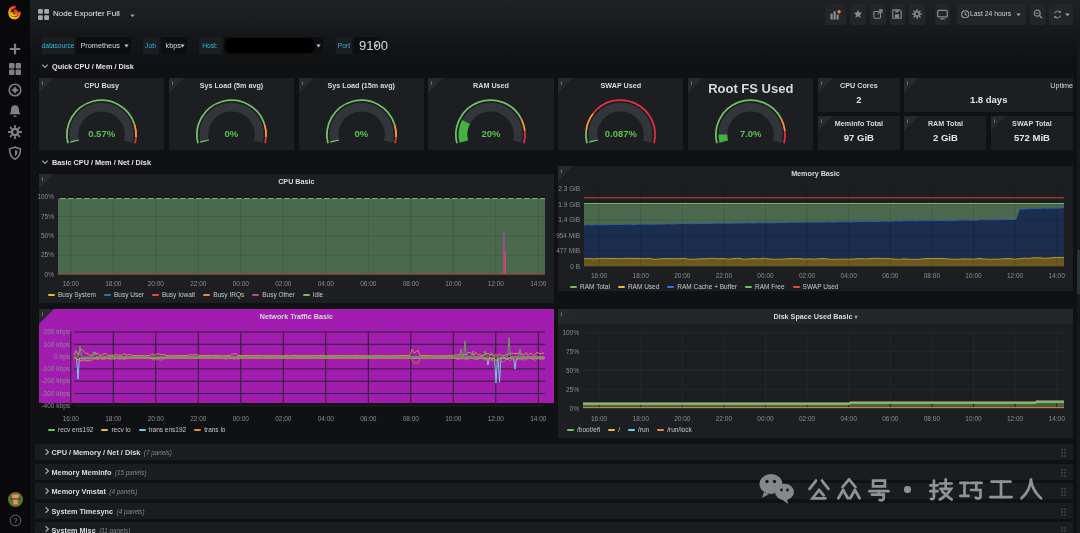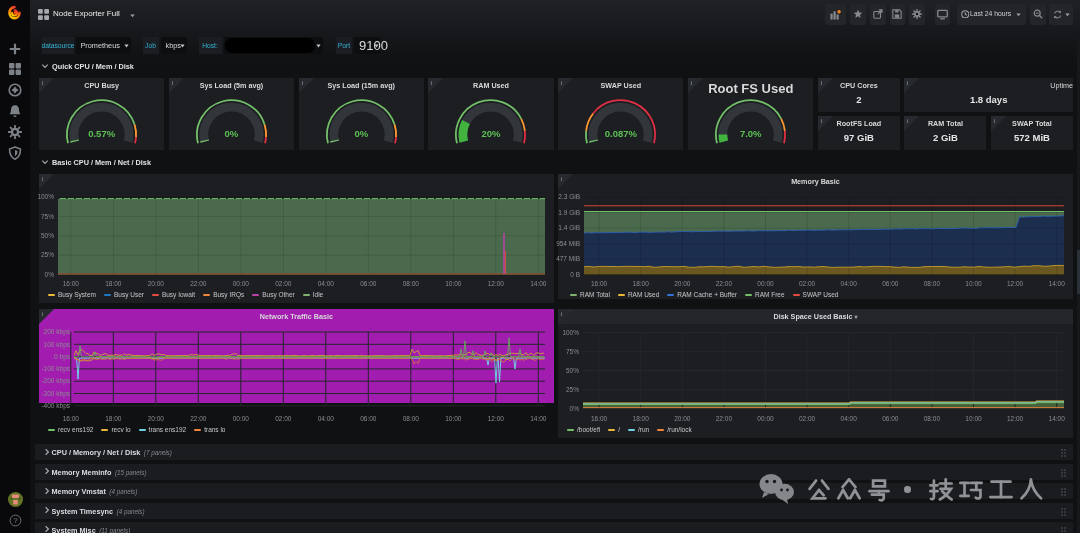--- a/index.html
+++ b/index.html
@@ -291,21 +291,21 @@
       <text x="2.5" y="7" font-size="6" fill="#9fa3a8" font-family="Liberation Serif,serif" font-style="italic">i</text>
     </svg>
     <div style="position:absolute;left:0;top:3px;width:100%;text-align:right;font-size:7.2px;font-weight:normal;color:#d8d9da;white-space:nowrap">Uptime</div>
   </div>
 <div style="position:absolute;left:817.9px;top:116px;width:82px;height:33.5px;background:#1c1e22;">
     <div style="position:absolute;left:0;top:16px;width:100%;text-align:center;font-size:9.5px;font-weight:bold;color:#e4e5e7">97 GiB</div>
     <svg style="position:absolute;left:0;top:0" width="15" height="15">
       <path d="M0,0 L15,0 L0,15 Z" fill="#26292d"></path>
       <text x="2.5" y="7" font-size="6" fill="#9fa3a8" font-family="Liberation Serif,serif" font-style="italic">i</text>
     </svg>
-    <div style="position:absolute;left:0;top:3px;width:100%;text-align:center;font-size:7.2px;font-weight:bold;color:#d8d9da;white-space:nowrap">RootFS Load</div>
+    <div style="position:absolute;left:0;top:3px;width:100%;text-align:center;font-size:7.2px;font-weight:bold;color:#d8d9da;white-space:nowrap">Meminfo Total</div>
   </div>
 <div style="position:absolute;left:904.4px;top:116px;width:82px;height:33.5px;background:#1c1e22;">
     <div style="position:absolute;left:0;top:16px;width:100%;text-align:center;font-size:9.5px;font-weight:bold;color:#e4e5e7">2 GiB</div>
     <svg style="position:absolute;left:0;top:0" width="15" height="15">
       <path d="M0,0 L15,0 L0,15 Z" fill="#26292d"></path>
       <text x="2.5" y="7" font-size="6" fill="#9fa3a8" font-family="Liberation Serif,serif" font-style="italic">i</text>
     </svg>
     <div style="position:absolute;left:0;top:3px;width:100%;text-align:center;font-size:7.2px;font-weight:bold;color:#d8d9da;white-space:nowrap">RAM Total</div>
   </div>
 <div style="position:absolute;left:990.9px;top:116px;width:82.1px;height:33.5px;background:#1c1e22;">
@@ -365,22 +365,23 @@
       <span style="display:inline-flex;align-items:center;gap:3px;font-size:6.5px;color:#c7c8c9"><span style="width:7px;height:2px;background:#1F78C1;border-radius:1px"></span>Busy User</span>
       <span style="display:inline-flex;align-items:center;gap:3px;font-size:6.5px;color:#c7c8c9"><span style="width:7px;height:2px;background:#E24D42;border-radius:1px"></span>Busy Iowait</span>
       <span style="display:inline-flex;align-items:center;gap:3px;font-size:6.5px;color:#c7c8c9"><span style="width:7px;height:2px;background:#EF843C;border-radius:1px"></span>Busy IRQs</span>
       <span style="display:inline-flex;align-items:center;gap:3px;font-size:6.5px;color:#c7c8c9"><span style="width:7px;height:2px;background:#BA43A9;border-radius:1px"></span>Busy Other</span>
       <span style="display:inline-flex;align-items:center;gap:3px;font-size:6.5px;color:#c7c8c9"><span style="width:7px;height:2px;background:#7EB26D;border-radius:1px"></span>Idle</span>
     </div>
     <svg style="position:absolute;left:0;top:0" width="15" height="15">
       <path d="M0,0 L15,0 L0,15 Z" fill="#26292d"></path>
       <text x="2.5" y="7" font-size="6" fill="#9fa3a8" font-family="Liberation Serif,serif" font-style="italic">i</text>
     </svg>
-  </div>
-<div style="position:absolute;left:558px;top:174px;width:515px;height:125px;background:#1c1e22;">
+    <div style="position:absolute;left:0;top:3px;width:100%;text-align:center;font-size:7.2px;font-weight:bold;color:#d8d9da;white-space:nowrap">CPU Basic</div>
+  </div>
+<div style="position:absolute;left:558px;top:166px;width:515px;height:125px;background:#1c1e22;">
     <svg style="position:absolute;left:0;top:0;overflow:visible" width="515" height="129.3">
       <path d="M26.0,58.9 L30.0,58.8 L34.0,59.0 L38.0,58.6 L42.0,58.8 L46.0,58.7 L50.0,58.5 L54.0,58.6 L58.0,58.4 L62.0,58.5 L66.0,58.3 L70.0,58.2 L74.0,58.4 L78.0,58.5 L82.0,58.1 L86.0,58.1 L90.0,58.3 L94.0,58.4 L98.0,58.1 L102.0,58.0 L106.0,58.2 L110.0,57.7 L114.0,58.1 L118.0,57.7 L122.0,57.6 L126.0,57.5 L130.0,57.6 L134.0,57.8 L138.0,57.4 L142.0,57.6 L146.0,57.5 L150.0,57.4 L154.0,57.4 L158.0,57.1 L162.0,57.1 L166.0,57.1 L170.0,57.3 L174.0,57.1 L178.0,57.0 L182.0,57.1 L186.0,56.9 L190.0,56.8 L194.0,57.0 L198.0,56.9 L202.0,56.6 L206.0,56.8 L210.0,56.7 L214.0,56.8 L218.0,56.7 L222.0,56.4 L226.0,56.7 L230.0,56.2 L234.0,56.3 L238.0,56.4 L242.0,56.1 L246.0,56.2 L250.0,55.9 L254.0,56.2 L258.0,56.2 L262.0,56.0 L266.0,56.1 L270.0,55.8 L274.0,56.0 L278.0,55.9 L282.0,55.8 L286.0,55.7 L290.0,55.8 L294.0,55.8 L298.0,55.5 L302.0,55.6 L306.0,55.2 L310.0,55.5 L314.0,55.4 L318.0,55.5 L322.0,55.4 L326.0,55.1 L330.0,55.1 L334.0,55.2 L338.0,54.8 L342.0,55.0 L346.0,54.8 L350.0,54.7 L354.0,54.6 L358.0,54.9 L362.0,54.6 L366.0,54.6 L370.0,54.6 L374.0,54.8 L378.0,54.3 L382.0,54.5 L386.0,54.5 L390.0,54.6 L394.0,54.5 L398.0,54.5 L402.0,54.1 L406.0,54.1 L410.0,54.1 L414.0,54.3 L418.0,54.3 L422.0,53.8 L426.0,53.8 L430.0,53.7 L434.0,53.7 L438.0,53.8 L442.0,53.8 L446.0,53.6 L450.0,53.4 L454.0,53.5 L458.0,53.5 L461.5,43.0 L462.0,43.0 L466.0,43.1 L470.0,42.8 L474.0,42.6 L478.0,42.6 L482.0,42.5 L486.0,42.1 L490.0,42.4 L494.0,42.2 L498.0,42.2 L502.0,42.0 L506.0,41.7 L506,37.5 L26,37.5 Z" fill="#4b6a4d"></path>
       <path d="M26.0,58.9 L30.0,58.8 L34.0,59.0 L38.0,58.6 L42.0,58.8 L46.0,58.7 L50.0,58.5 L54.0,58.6 L58.0,58.4 L62.0,58.5 L66.0,58.3 L70.0,58.2 L74.0,58.4 L78.0,58.5 L82.0,58.1 L86.0,58.1 L90.0,58.3 L94.0,58.4 L98.0,58.1 L102.0,58.0 L106.0,58.2 L110.0,57.7 L114.0,58.1 L118.0,57.7 L122.0,57.6 L126.0,57.5 L130.0,57.6 L134.0,57.8 L138.0,57.4 L142.0,57.6 L146.0,57.5 L150.0,57.4 L154.0,57.4 L158.0,57.1 L162.0,57.1 L166.0,57.1 L170.0,57.3 L174.0,57.1 L178.0,57.0 L182.0,57.1 L186.0,56.9 L190.0,56.8 L194.0,57.0 L198.0,56.9 L202.0,56.6 L206.0,56.8 L210.0,56.7 L214.0,56.8 L218.0,56.7 L222.0,56.4 L226.0,56.7 L230.0,56.2 L234.0,56.3 L238.0,56.4 L242.0,56.1 L246.0,56.2 L250.0,55.9 L254.0,56.2 L258.0,56.2 L262.0,56.0 L266.0,56.1 L270.0,55.8 L274.0,56.0 L278.0,55.9 L282.0,55.8 L286.0,55.7 L290.0,55.8 L294.0,55.8 L298.0,55.5 L302.0,55.6 L306.0,55.2 L310.0,55.5 L314.0,55.4 L318.0,55.5 L322.0,55.4 L326.0,55.1 L330.0,55.1 L334.0,55.2 L338.0,54.8 L342.0,55.0 L346.0,54.8 L350.0,54.7 L354.0,54.6 L358.0,54.9 L362.0,54.6 L366.0,54.6 L370.0,54.6 L374.0,54.8 L378.0,54.3 L382.0,54.5 L386.0,54.5 L390.0,54.6 L394.0,54.5 L398.0,54.5 L402.0,54.1 L406.0,54.1 L410.0,54.1 L414.0,54.3 L418.0,54.3 L422.0,53.8 L426.0,53.8 L430.0,53.7 L434.0,53.7 L438.0,53.8 L442.0,53.8 L446.0,53.6 L450.0,53.4 L454.0,53.5 L458.0,53.5 L461.5,43.0 L462.0,43.0 L466.0,43.1 L470.0,42.8 L474.0,42.6 L478.0,42.6 L482.0,42.5 L486.0,42.1 L490.0,42.4 L494.0,42.2 L498.0,42.2 L502.0,42.0 L506.0,41.7 L506,93 L26,93 Z" fill="#1c2e4d"></path>
       <path d="M26.0,92.7 L31.0,92.4 L36.0,93.0 L41.0,92.4 L46.0,92.4 L51.0,92.5 L56.0,92.5 L61.0,92.7 L66.0,92.4 L71.0,92.3 L76.0,92.5 L81.0,92.4 L86.0,92.7 L91.0,92.3 L96.0,93.3 L101.0,93.0 L106.0,92.5 L111.0,92.6 L116.0,92.7 L121.0,92.7 L126.0,92.4 L131.0,93.2 L136.0,93.4 L141.0,92.8 L146.0,92.8 L151.0,92.4 L156.0,92.4 L161.0,92.7 L166.0,92.6 L171.0,93.2 L176.0,92.5 L181.0,92.3 L186.0,93.3 L191.0,92.9 L196.0,92.5 L201.0,92.9 L206.0,92.3 L211.0,92.9 L216.0,93.4 L221.0,93.2 L226.0,93.1 L231.0,92.6 L236.0,92.7 L241.0,92.5 L246.0,93.1 L251.0,92.9 L256.0,93.2 L261.0,92.7 L266.0,92.5 L271.0,93.2 L276.0,93.4 L281.0,93.2 L286.0,93.2 L291.0,93.2 L296.0,93.1 L301.0,92.5 L306.0,92.9 L311.0,92.7 L316.0,92.3 L321.0,92.3 L326.0,92.6 L331.0,92.6 L336.0,93.1 L341.0,93.4 L346.0,92.8 L351.0,93.3 L356.0,93.4 L361.0,93.4 L366.0,92.7 L371.0,92.5 L376.0,92.5 L381.0,92.5 L386.0,92.5 L391.0,93.0 L396.0,93.3 L401.0,93.2 L406.0,92.8 L411.0,93.0 L416.0,93.2 L421.0,92.4 L426.0,93.0 L431.0,93.3 L436.0,93.2 L441.0,93.1 L446.0,92.8 L451.0,92.5 L456.0,93.2 L461.0,92.7 L466.0,92.2 L471.0,92.4 L476.0,91.7 L481.0,91.7 L486.0,92.3 L491.0,92.1 L496.0,91.5 L501.0,91.4 L506.0,91.5 L506,100.6 L26,100.6 Z" fill="#6b5820"></path>
       <line x1="41.1" y1="23" x2="41.1" y2="100.6" stroke="rgba(0,0,0,0.13)" stroke-width="1"></line>
       <line x1="82.7" y1="23" x2="82.7" y2="100.6" stroke="rgba(0,0,0,0.13)" stroke-width="1"></line>
       <line x1="124.3" y1="23" x2="124.3" y2="100.6" stroke="rgba(0,0,0,0.13)" stroke-width="1"></line>
       <line x1="165.9" y1="23" x2="165.9" y2="100.6" stroke="rgba(0,0,0,0.13)" stroke-width="1"></line>
       <line x1="207.5" y1="23" x2="207.5" y2="100.6" stroke="rgba(0,0,0,0.13)" stroke-width="1"></line>
       <line x1="249.1" y1="23" x2="249.1" y2="100.6" stroke="rgba(0,0,0,0.13)" stroke-width="1"></line>

